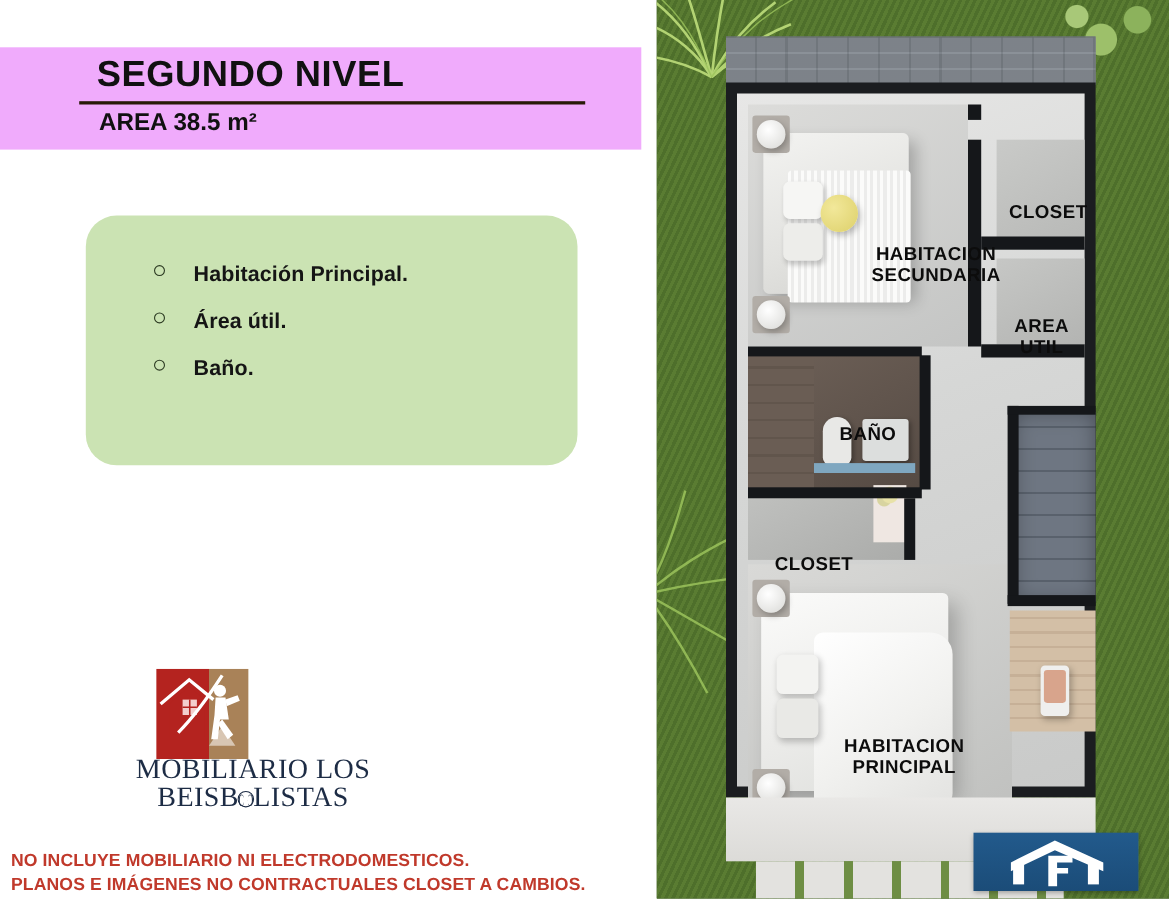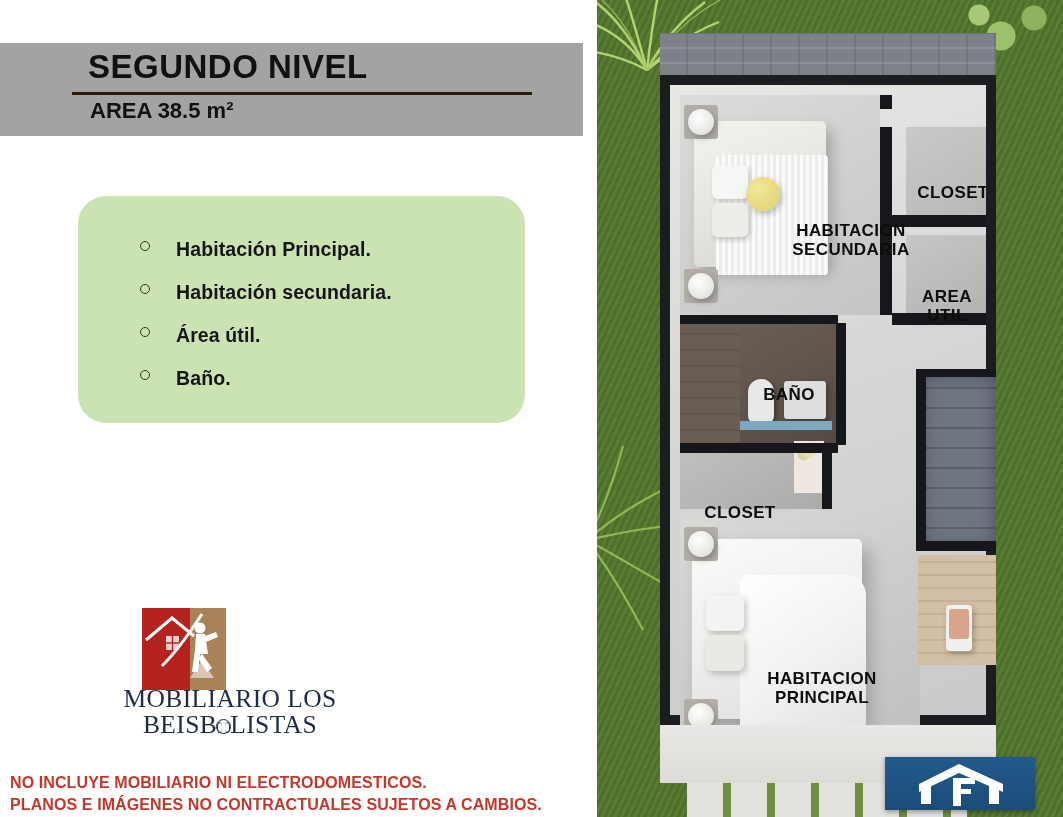--- a/index.html
+++ b/index.html
@@ -9,21 +9,21 @@
     font-family: "Liberation Sans", sans-serif;
     overflow: hidden;
   }
   #page { position: relative; width: 1063px; height: 817px; background: #fff; }
 
   
   #left-panel { position: absolute; left: 0; top: 0; width: 597px; height: 817px; background: #fff; }
 
   #header-band {
     position: absolute; left: 0; top: 43px; width: 583px; height: 93px;
-    background: #a3a3a3;
+    background: #f0abfc;
   }
   #header-inner { position: relative; width: 100%; height: 100%; }
   #title-main {
     position: absolute; left: 88px; top: 5px;
     font-size: 33px; font-weight: bold; letter-spacing: 0.5px; color: #111;
     font-family: "Liberation Sans", sans-serif;
   }
   #title-rule {
     position: absolute; left: 72px; top: 49px; width: 460px; height: 3px; background: #2a1a08;
   }
@@ -275,24 +275,20 @@
     </div>
 
     <div id="feature-box">
       <div id="feature-list">
 
         <div class="feature-row">
           <span class="bullet-ring"></span>
           <span class="feature-label">Habitación Principal.</span>
         </div>
 
-        <div class="feature-row">
-          <span class="bullet-ring"></span>
-          <span class="feature-label">Habitación secundaria.</span>
-        </div>
 
         <div class="feature-row">
           <span class="bullet-ring"></span>
           <span class="feature-label">Área útil.</span>
         </div>
 
         <div class="feature-row">
           <span class="bullet-ring"></span>
           <span class="feature-label">Baño.</span>
         </div>
@@ -322,21 +318,21 @@
         </svg>
       </div>
       <div id="logo-text">
         <div class="logo-line1">MOBILIARIO LOS</div>
         <div class="logo-line2"><span>BEISB</span><span class="logo-ball"></span><span>LISTAS</span></div>
       </div>
     </div>
 
     <div id="disclaimer">
       <div class="disc-line">NO INCLUYE MOBILIARIO NI ELECTRODOMESTICOS.</div>
-      <div class="disc-line">PLANOS E IMÁGENES NO CONTRACTUALES SUJETOS A CAMBIOS.</div>
+      <div class="disc-line">PLANOS E IMÁGENES NO CONTRACTUALES CLOSET A CAMBIOS.</div>
     </div>
   </div>
 
   <div id="plan-panel">
     <div id="grass"></div>
 
     <svg id="palm-top" viewBox="0 0 160 170">
       <g stroke="#b9d978" stroke-width="2.4" fill="none" opacity="0.95">
         <path d="M70 100 C 55 70 40 48 16 30"></path>
           <path d="M70 100 C 60 66 54 40 44 14"></path>

